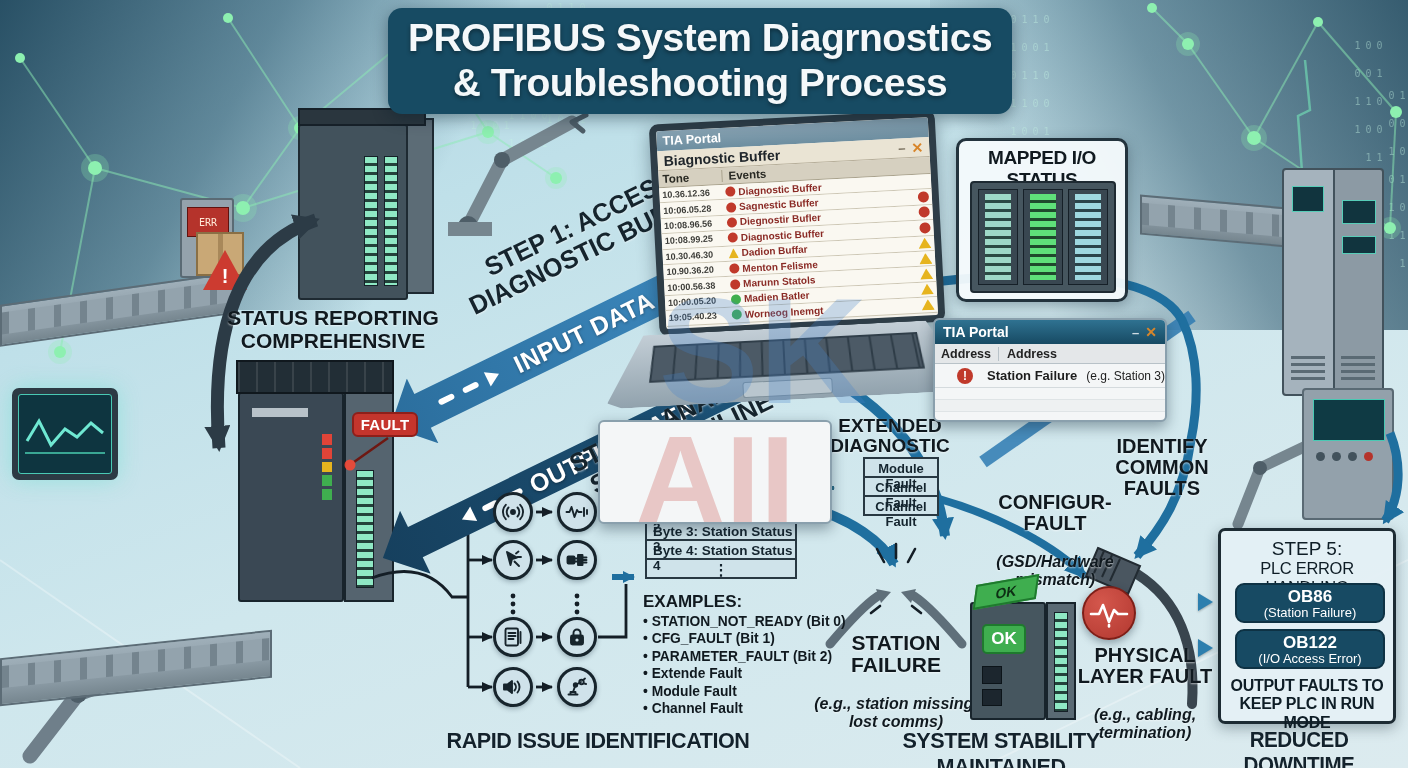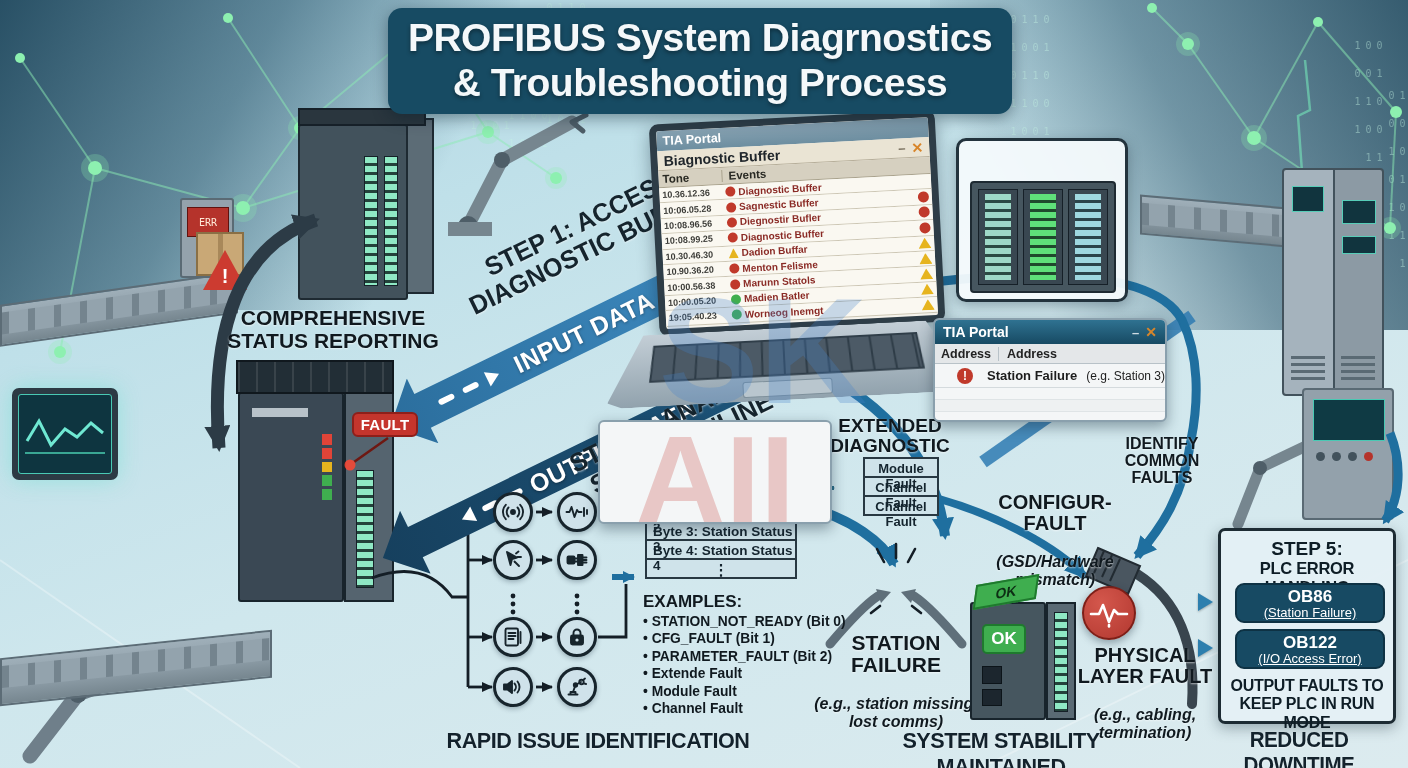--- a/index.html
+++ b/index.html
@@ -175,27 +175,27 @@
   .plcOK .ports{position:absolute;left:14px;top:86px;width:20px;height:40px;display:flex;flex-direction:column;gap:5px;}
   .plcOK .ports i{flex:1;background:#1c262e;border:1px solid #0c1419;}
   .pulse{left:1082px;top:586px;width:54px;height:54px;border-radius:50%;z-index:6;
     background:radial-gradient(circle at 35% 30%,#d4574c,#b23830);border:2px solid #7e1f18;
     display:flex;align-items:center;justify-content:center;box-shadow:0 3px 8px rgba(20,40,55,.4);}
   .pulse svg{width:44px;height:30px;stroke:#fff;fill:none;stroke-width:2.6;stroke-linecap:round;stroke-linejoin:round;}
 
   
   .step5{left:1218px;top:528px;width:178px;height:196px;background:rgba(228,240,245,.93);
     border:3px solid #1d2b33;border-radius:7px;z-index:6;box-shadow:0 4px 14px rgba(20,40,55,.35);}
-  .step5 .t{text-align:center;font-weight:bold;color:#0e1d26;line-height:1.12;margin-top:7px;}
+  .step5 .t{text-align:center;font-weight:normal;color:#0e1d26;line-height:1.12;margin-top:7px;}
   .step5 .t .l1{font-size:19px;}
   .step5 .t .l2{font-size:16.5px;letter-spacing:-.3px;}
   .obpill{position:absolute;left:14px;width:150px;height:40px;background:#174a63;border:2px solid #0e3244;border-radius:9px;
     color:#fff;text-align:center;line-height:1.05;padding-top:3px;}
   .obpill .n{font-weight:bold;font-size:17px;}
-  .obpill .s{font-size:13px;text-decoration:underline;}
+  .obpill .s{font-size:13px;}
   .s5arrow{position:absolute;left:-23px;width:0;height:0;border:9px solid transparent;border-left:15px solid #2d7fae;
     filter:drop-shadow(0 1px 1px rgba(0,0,0,.3));}
   .step5 .foot{position:absolute;left:0;right:0;top:146px;text-align:center;font-weight:bold;font-size:16px;
     color:#0e1d26;line-height:1.15;letter-spacing:-.3px;}
 
   
   .biglbl{z-index:7;text-align:center;font-weight:bold;color:#10191f;line-height:1.1;text-shadow:0 1px 2px rgba(255,255,255,.6);}
   .bottomlbl{z-index:7;text-align:center;font-weight:bold;font-size:22.5px;color:#13222c;letter-spacing:-.5px;
     text-shadow:0 1px 2px rgba(255,255,255,.5);transform:scaleX(.96);}
 
@@ -443,22 +443,22 @@
       <span class="dash"></span>
     <span class="lbl">OUTPUT DATA</span>
     <span class="dash"></span>
   </div>
   <div class="abs rotlbl" style="left:505px;top:402px;width:340px;font-size:26px">
     <div>STEP 2: ANALYZE</div>
     <div>STATUS ONLINE</div>
   </div>
 
   <div class="abs biglbl" style="left:218px;top:306px;width:230px;font-size:21px">
+    <div>STATUS REPORTING</div>
     <div>COMPREHENSIVE</div>
-    <div>STATUS REPORTING</div>
   </div>
   <div class="abs plcF">
     <div class="front">
       <div class="tag"></div>
       <div class="leds">
         <span style="background:#e04438"></span>
           <span style="background:#e04438"></span>
         <span style="background:#e6b41e"></span>
           <span style="background:#3fae4f"></span>
         <span style="background:#3fae4f"></span>
@@ -636,20 +636,21 @@
           </div>
       </div>
     </div>
     <div class="lt-base">
       <div class="lt-keys"></div>
       <div class="lt-pad"></div>
     </div>
   </div>
 
   <div class="abs mio">
+    <div class="cap">MAPPED I/O STATUS</div>
     <div class="rack">
       <div class="mod">
           <div class="led" style="background:repeating-linear-gradient(180deg,#9ed8c8 0 6px,#2b4a44 6px 9px)"></div>
         </div>
       <div class="mod">
           <div class="led" style="background:repeating-linear-gradient(180deg,#5fe07a 0 6px,#1f4a2c 6px 9px)"></div>
         </div>
       <div class="mod">
           <div class="led" style="background:repeating-linear-gradient(180deg,#9fd8e0 0 6px,#2b444a 6px 9px)"></div>
         </div>
@@ -671,21 +672,21 @@
     <div class="w2-row">
       <span class="bang">!</span>
       <span class="w2-ev">Station Failure</span>
       <span class="w2-note">(e.g. Station 3)</span>
     </div>
     <div class="w2-empty"></div>
     <div class="w2-empty"></div>
     <div class="w2-empty"></div>
   </div>
 
-  <div class="abs faultlbl" style="left:1106px;top:436px;width:112px;font-size:16px">IDENTIFY COMMON FAULTS</div>
+  <div class="abs faultlbl" style="left:1106px;top:436px;width:112px;font-size:20px">IDENTIFY COMMON FAULTS</div>
   <div class="abs faultlbl" style="left:988px;top:492px;width:134px;font-size:20px">
     <div>CONFIGUR-</div>
     <div>FAULT</div>
     <div class="note">(GSD/Hardware mismatch)</div>
   </div>
   <div class="abs faultlbl" style="left:812px;top:632px;width:168px;font-size:21px">
     <div>STATION FAILURE</div>
     <div class="note">(e.g., station missing, lost comms)</div>
   </div>
   <div class="abs plcOK">

